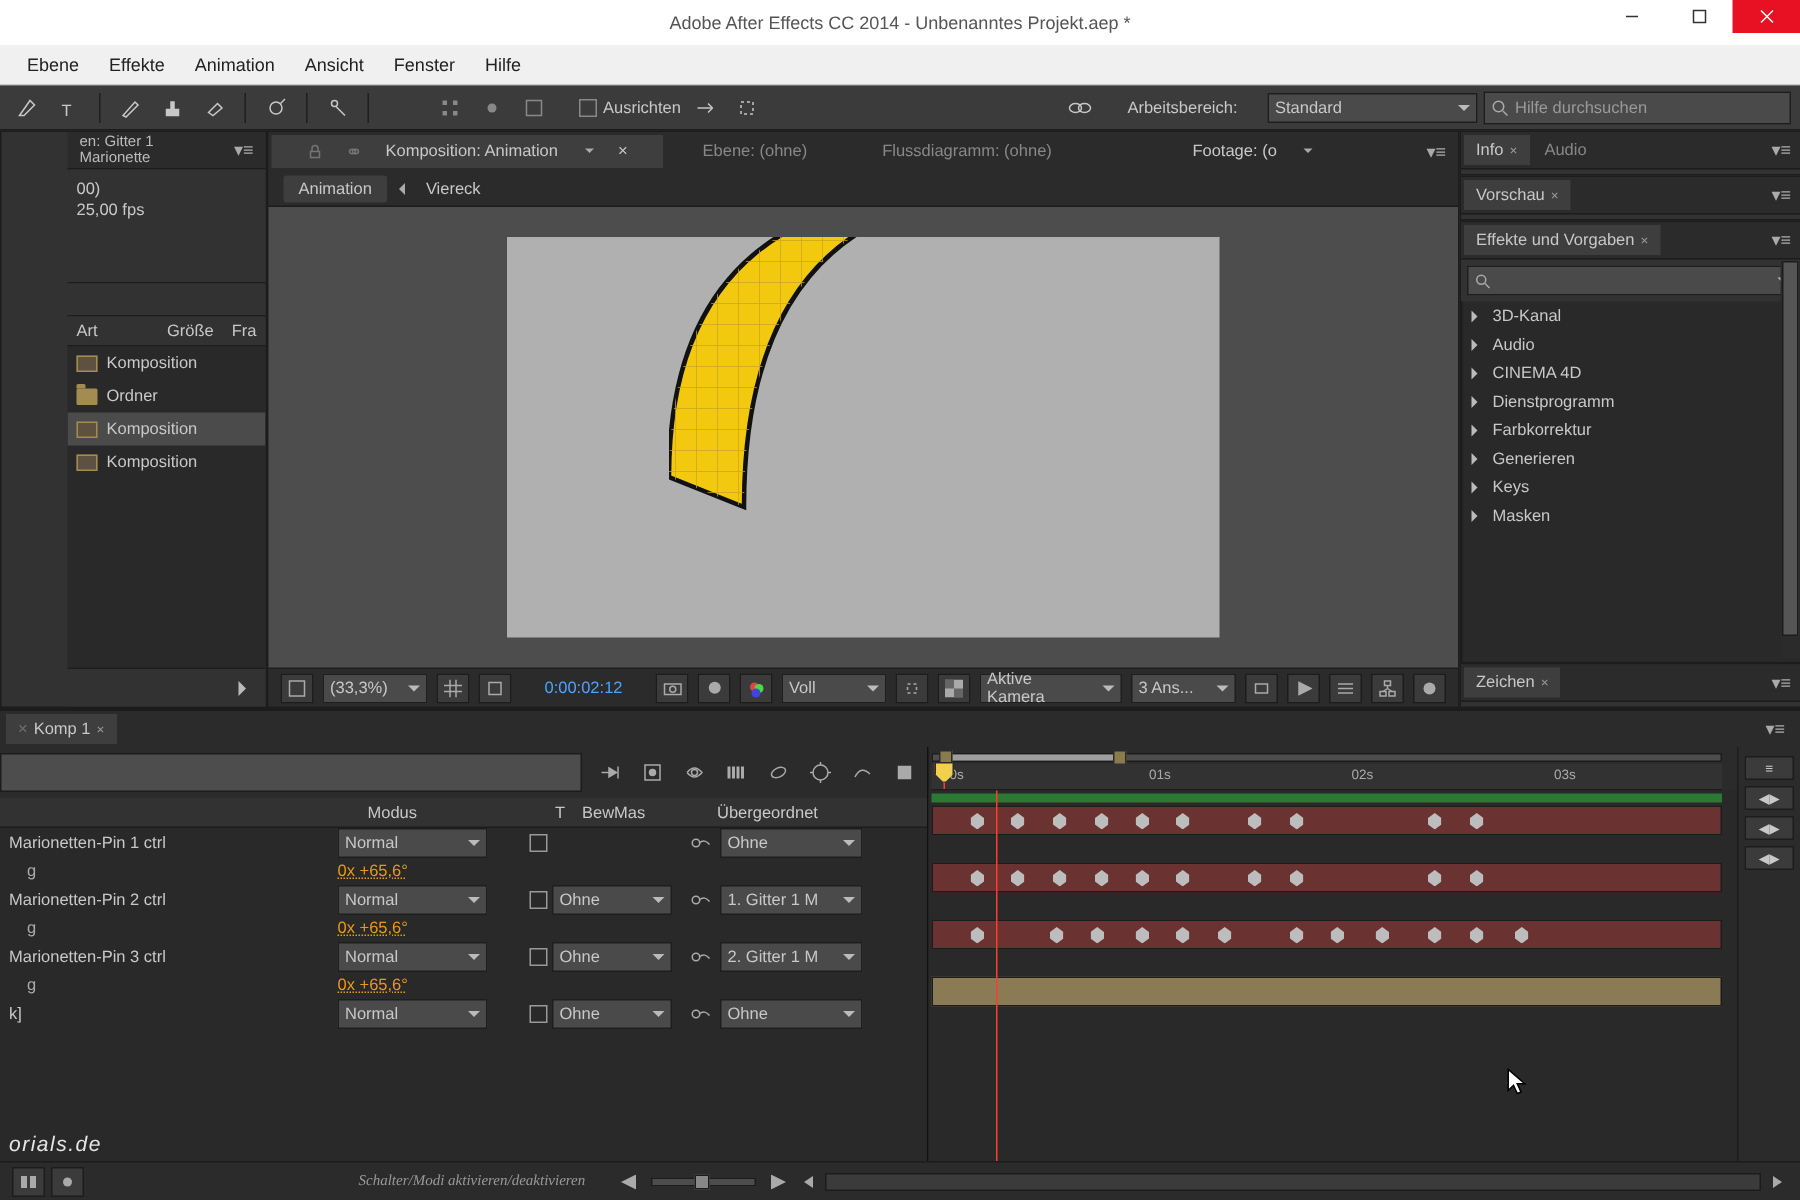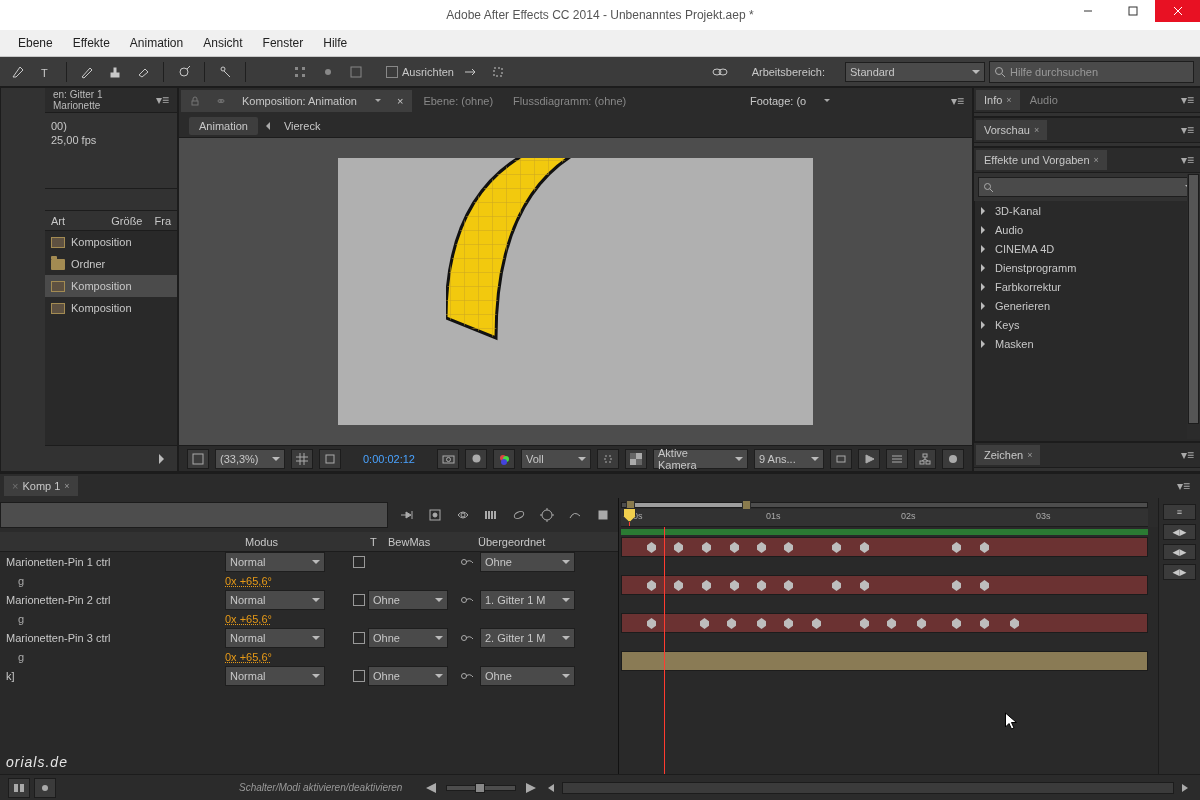--- a/index.html
+++ b/index.html
@@ -56,21 +56,21 @@
   .proj-row.sel { background:#4b4b4b; }
   .folder-icon { width:14px; height:11px; background:#a38b52; border-radius:1px; position:relative; }
   .folder-icon:before { content:""; position:absolute; top:-3px; left:0; width:6px; height:3px; background:#a38b52; border-radius:1px 1px 0 0; }
   .comp-icon { width:14px; height:11px; background:#5e5141; border:1px solid #a38b52; }
   .proj-footer { height:26px; background:#323232; border-top:1px solid #1c1c1c; display:flex; align-items:center; justify-content:flex-end; padding:0 8px; }
   .proj-footer .play { border:5px solid transparent; border-left-color:#bbb; }
 
   
   .center { display:flex; flex-direction:column; }
   .center-tabs { height:26px; background:#2b2b2b; display:flex; align-items:center; gap:2px; padding:0 2px; }
-  .ctab { padding:5px 9px; display:flex; align-items:center; gap:16px; color:#888; font-size:11px; }
+  .ctab { padding:5px 24px; display:flex; align-items:center; gap:16px; color:#888; font-size:11px; }
   .ctab:first-child { background:#3e3e3e; }
   .ctab .caret-s { border:3px solid transparent; border-top-color:#aaa; transform:translateY(1px); margin-left:2px; }
   .lock-icon { width:10px; height:10px; opacity:.5; }
   .breadcrumb-row { height:24px; background:#2b2b2b; display:flex; align-items:center; gap:4px; padding:0 10px; border-bottom:1px solid #1c1c1c;}
   .bc-item { padding:3px 10px; font-size:11px; border-radius:2px; }
   .bc-item.active { background:#3e3e3e; }
   .bc-carL { border:4px solid transparent; border-right-color:#aaa; }
   .viewer { flex:1; background:#4d4d4d; display:flex; align-items:center; justify-content:center; position:relative; overflow:hidden; }
   .canvas { width:475px; height:267px; background:#b0b0b0; position:relative; overflow:hidden; }
   .shape-arc { position:absolute; top:-30px; left:108px; }
@@ -136,21 +136,21 @@
   .track-green { height:6px; background:#2b7a33; margin-bottom:2px; position:relative; }
   .track { height:20px; background:#6b3232; border:1px solid #1c1c1c; margin-bottom:18px; position:relative; }
   .track.tan { background:#8a7b55; }
   .kf { position:absolute; top:4px; width:9px; height:11px; background:#bdbdbd; clip-path:polygon(50% 0,100% 30%,100% 70%,50% 100%,0 70%,0 30%); }
 
   .tl-farright { width:42px; background:#2b2b2b; border-left:1px solid #1c1c1c; display:flex; flex-direction:column; gap:4px; padding:6px 4px;}
   .mini { height:16px; background:#3b3b3b; border:1px solid #1c1c1c; display:flex; align-items:center; justify-content:center; font-size:9px;}
 
   
   .tl-footer { height:26px; background:#2b2b2b; display:flex; align-items:center; border-top:1px solid #1c1c1c; }
-  .tl-footer .msg { font-size:10px; font-style:italic; color:#999; padding:0 14px; flex:0 0 auto;}
+  .tl-footer .msg { font-size:10px; font-style:italic; color:#999; padding:0 14px; flex:0 0 auto;font-family:Liberation Serif, serif;}
   .brand { position:absolute; left:6px; bottom:30px; font-size:14px; color:#e5e5e5; font-style:italic; letter-spacing:1px;}
   .cursor-ptr { position:absolute; width:15px; height:20px; z-index:50;}
 
   ::-webkit-scrollbar{display:none;}
 </style>
 </head>
 <body>
 
 <div class="titlebar">
   <span class="titlebar-drag">Adobe After Effects CC 2014 - Unbenanntes Projekt.aep *</span>
@@ -420,21 +420,21 @@
             <rect width="12" height="12" fill="#aaa"></rect>
             <rect width="6" height="6" fill="#666"></rect>
             <rect x="6" y="6" width="6" height="6" fill="#666"></rect>
           </svg>
         </div>
       <div class="combo" style="width:95px">
           <span>Aktive Kamera</span>
           <span class="caret"></span>
         </div>
       <div class="combo small">
-          <span>9 Ans...</span>
+          <span>3 Ans...</span>
           <span class="caret"></span>
         </div>
       <div class="vbtn">
           <svg width="12" height="12" stroke="#aaa" fill="none">
             <rect x="2" y="3" width="8" height="6"></rect>
           </svg>
         </div>
       <div class="vbtn">
           <svg width="12" height="12" stroke="#aaa" fill="#aaa">
             <polygon points="3,2 11,6 3,10"></polygon>

